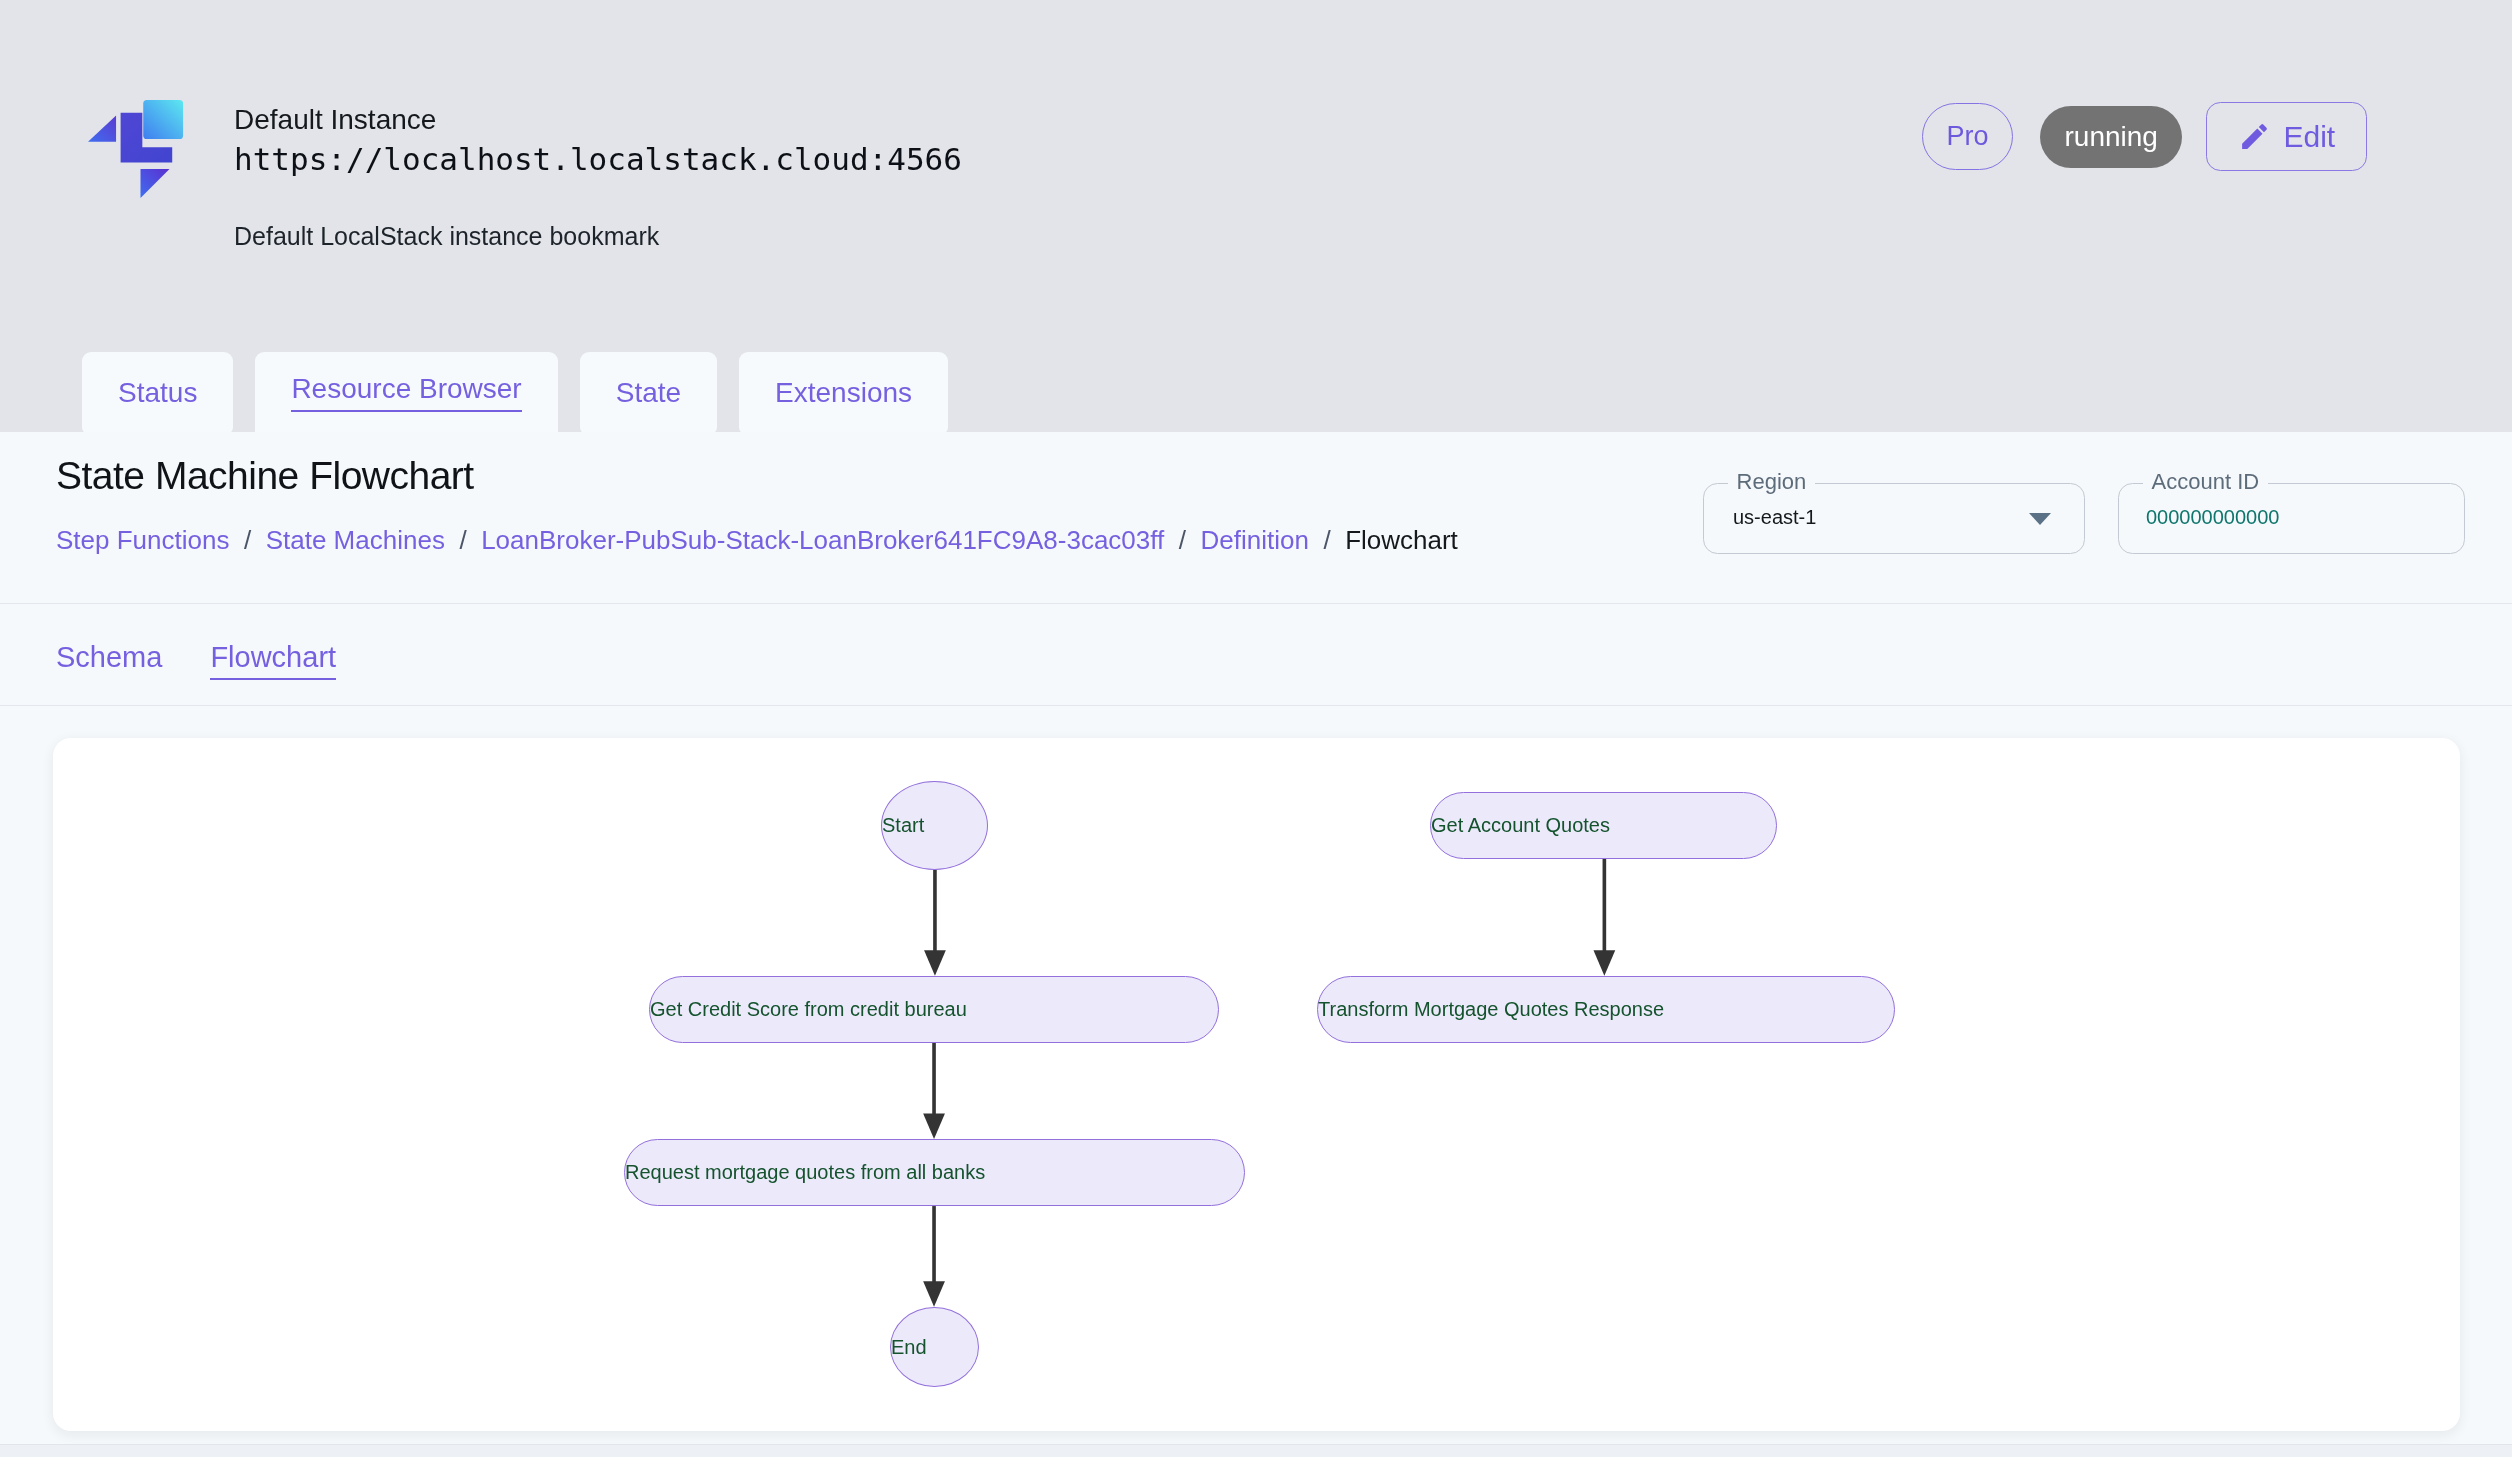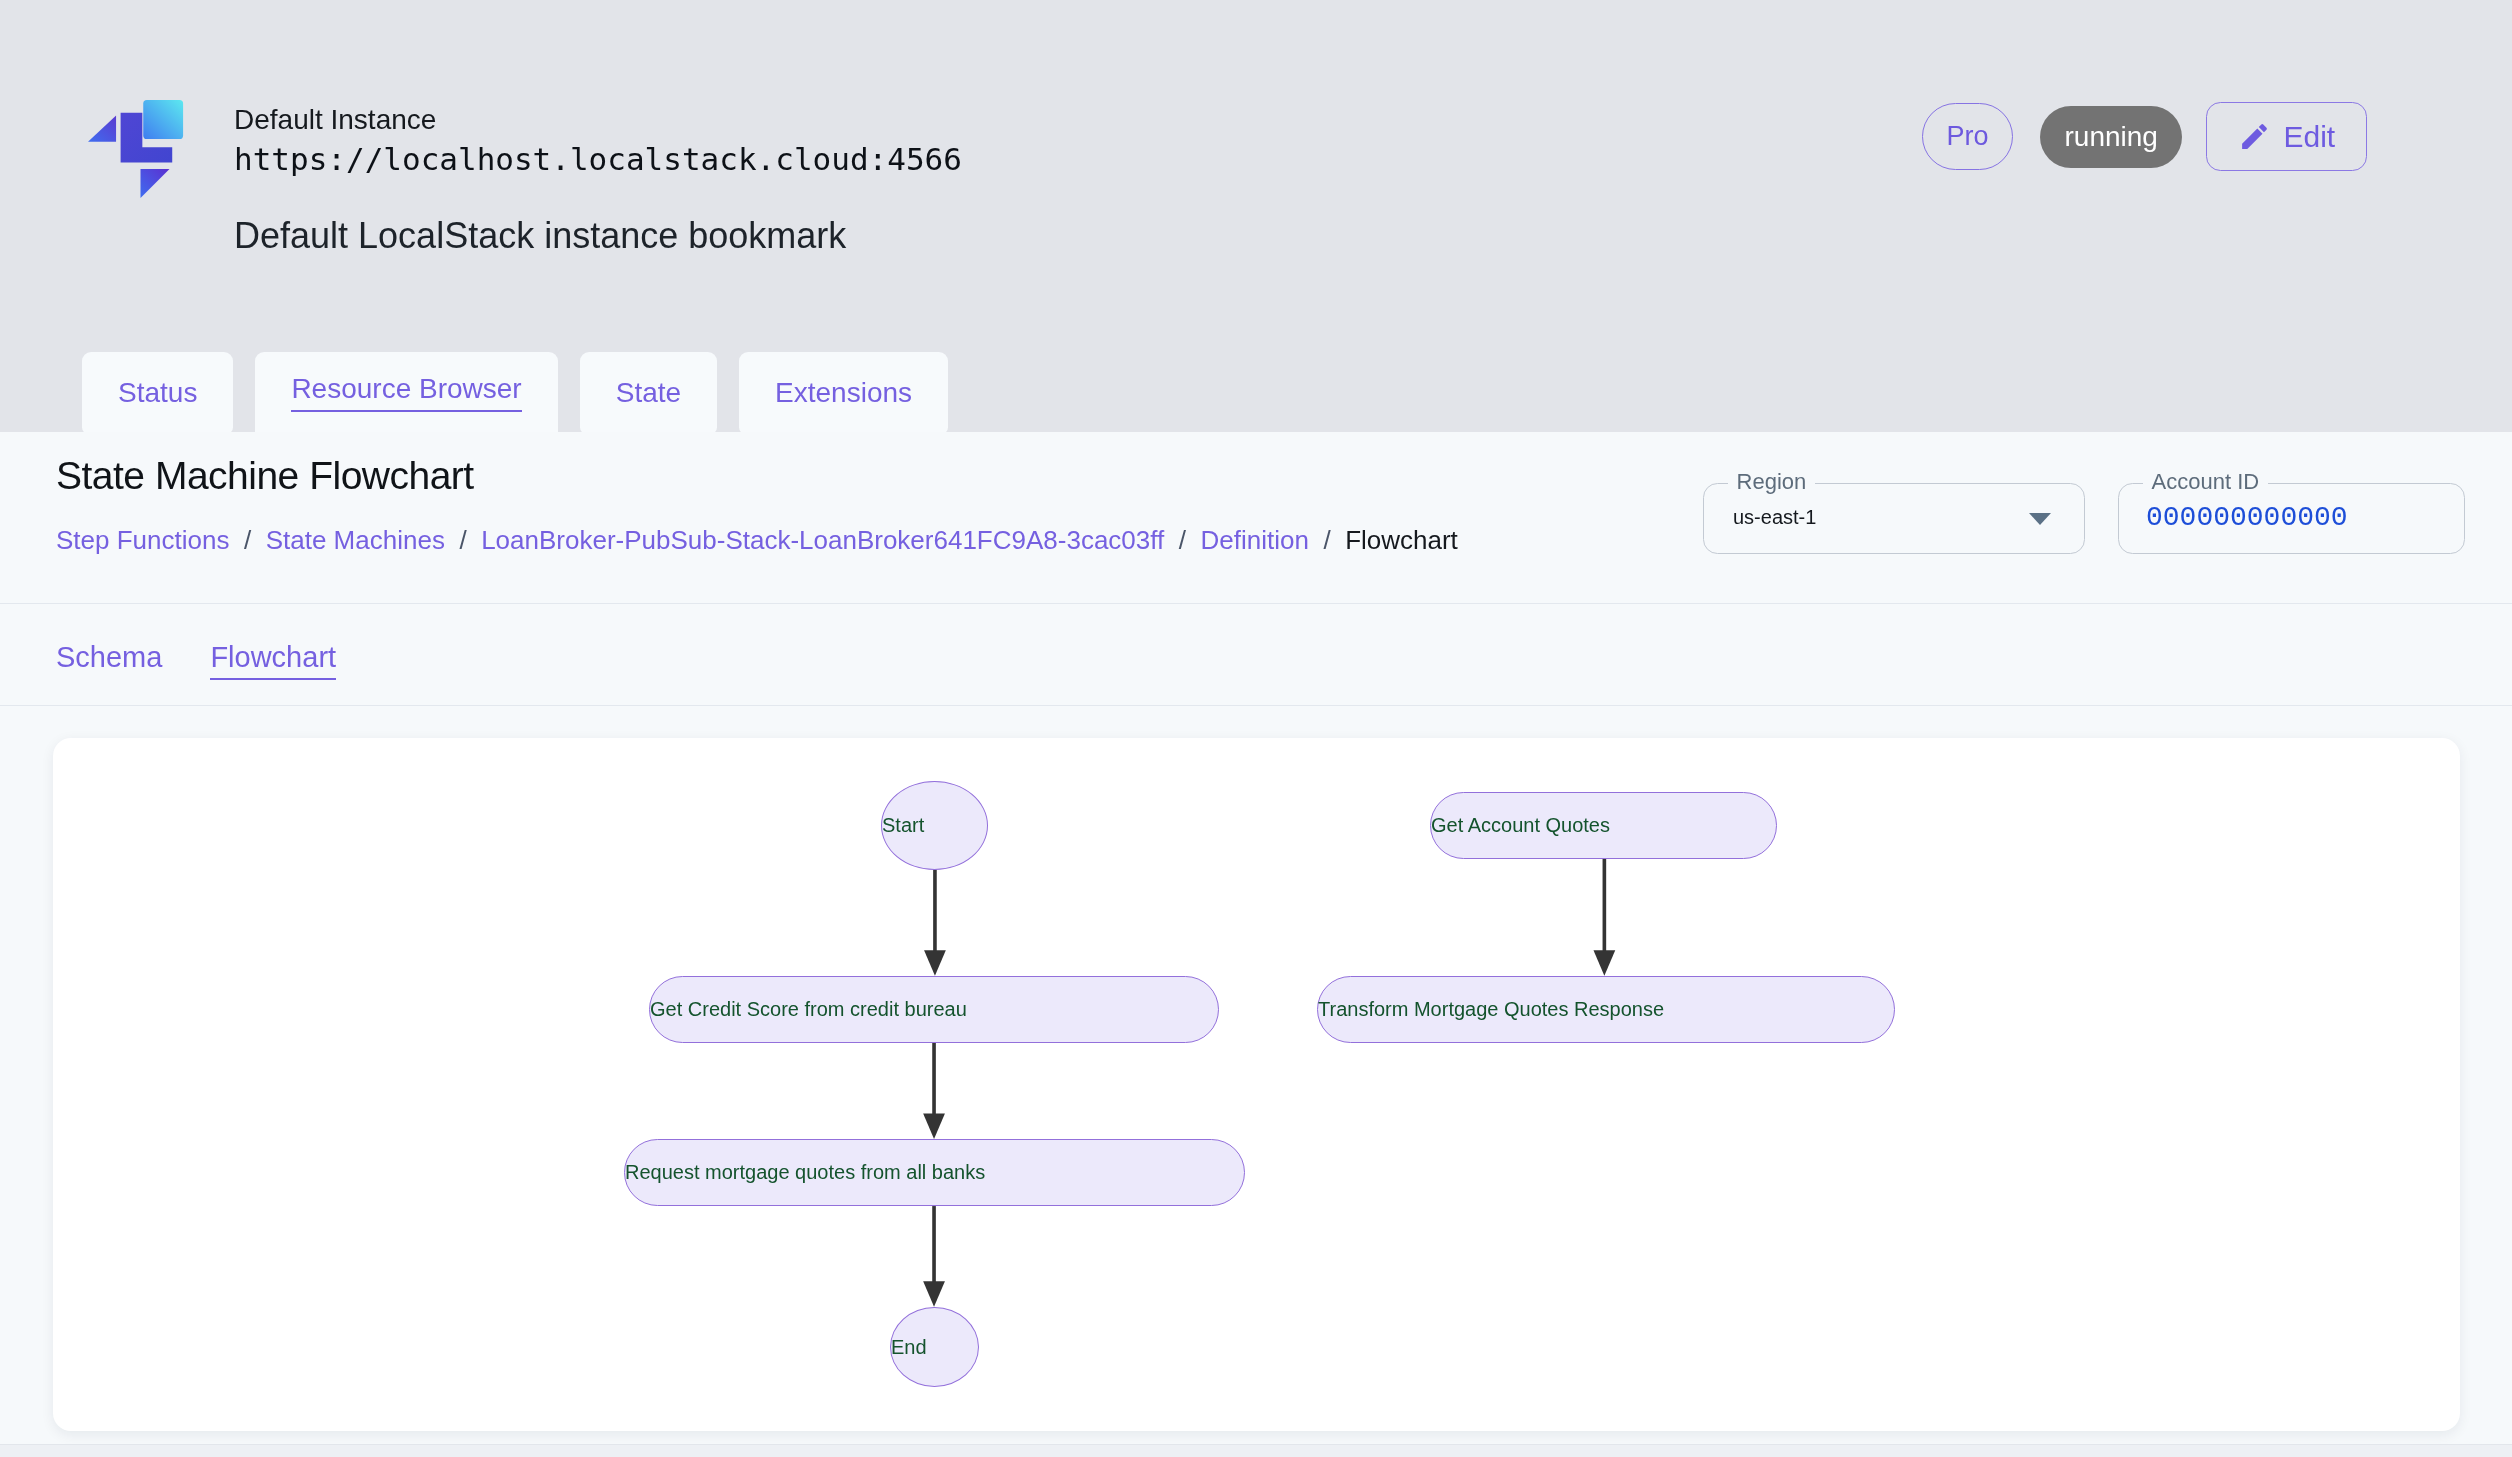--- a/index.html
+++ b/index.html
@@ -7,21 +7,21 @@
     position:relative;width:2512px;height:1457px;overflow:hidden;
     background:#e2e4e9;font-family:"Liberation Sans",sans-serif;color:#15191e;
   }
   .abs{position:absolute;}
 
   
   .logo{left:88px;top:100px;width:96px;height:98px;}
   .instance-name{left:234px;top:102px;font-size:28px;line-height:36px;color:#15191e;}
   .instance-url{left:234px;top:138px;font-size:31px;line-height:42px;font-weight:400;
     font-family:"DejaVu Sans Mono",monospace;color:#0d1117;}
-  .instance-desc{left:234px;top:218px;font-size:36px;line-height:36px;color:#1d232a;}
+  .instance-desc{left:234px;top:218px;font-size:25px;line-height:36px;color:#1d232a;}
 
   .pill{display:flex;align-items:center;justify-content:center;box-sizing:border-box;}
   .pro-badge{left:1922px;top:103px;height:67px;padding:0 23.6px;border:1.8px solid #8673e3;
     border-radius:36px;color:#6d59de;font-size:27px;background:transparent;}
   .running-badge{left:2040px;top:106px;height:62px;padding:0 24.5px;border-radius:36px;
     color:#ffffff;font-size:28px;background:#737373;}
   .edit-button{left:2206px;top:102px;width:161px;height:69px;border:1.8px solid #8b78e4;
     border-radius:14.5px;color:#6e5be0;font-size:30px;display:flex;align-items:center;
     justify-content:center;gap:12.7px;background:transparent;cursor:pointer;}
 
@@ -49,21 +49,21 @@
   .region-field{left:1703px;top:51px;width:382px;height:71px;cursor:pointer;}
   .account-field{left:2118px;top:51px;width:347px;height:71px;}
   .field .flabel{position:absolute;top:-13.6px;left:23.6px;background:#f6f9fb;padding:0 9px;
     font-size:22px;color:#5d6c7b;line-height:23.6px;}
   .field .fvalue{position:absolute;left:29px;top:0;height:67px;display:flex;align-items:center;
     font-size:20px;color:#15191e;}
   .caret{position:absolute;right:33px;top:29px;width:0;height:0;
     border-left:11.8px solid transparent;border-right:11.8px solid transparent;
     border-top:12.7px solid #5b7186;}
   .account-input{position:absolute;left:0;top:0;width:100%;height:67px;border:none;outline:none;
-    background:transparent;font-family:Liberation Mono, monospace;font-size:28px;color:#1d4ed8;
+    background:transparent;font-family:Liberation Sans, sans-serif;font-size:20px;color:#0f766e;
     padding:0 0 0 27px;box-sizing:border-box;}
 
   
   .subtabs{left:56px;top:209px;display:flex;gap:48px;font-size:29px;color:#7560e0;}
   .subtab{cursor:pointer;}
   .subtab.active .lbl{border-bottom:2.7px solid #7560e0;padding-bottom:5.4px;}
 
   
   .card{left:53px;top:306px;width:2407px;height:693px;background:#ffffff;border-radius:18px;
     box-shadow:0 3.6px 12.7px rgba(20,30,50,0.07);}

